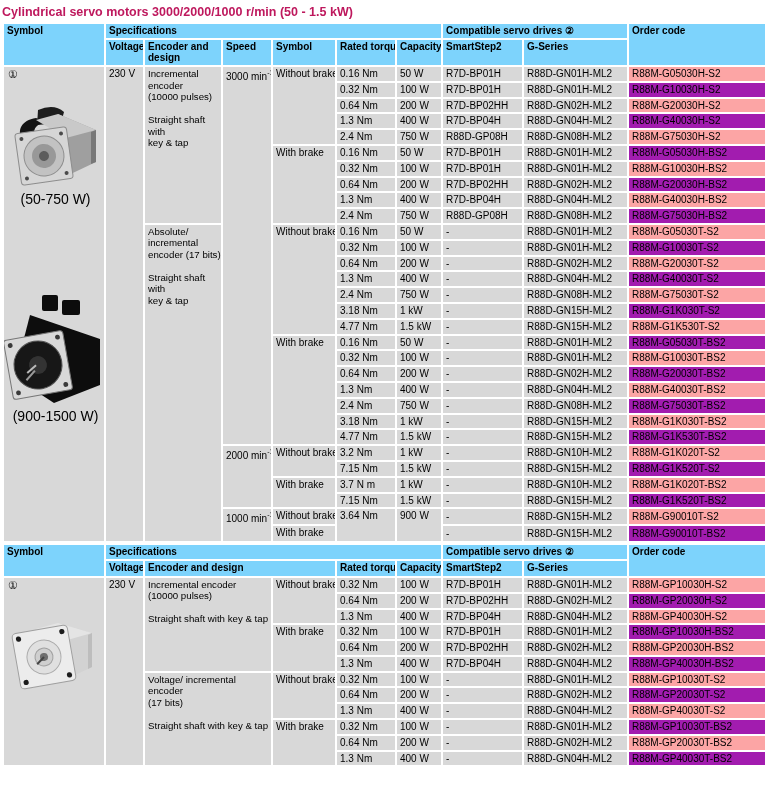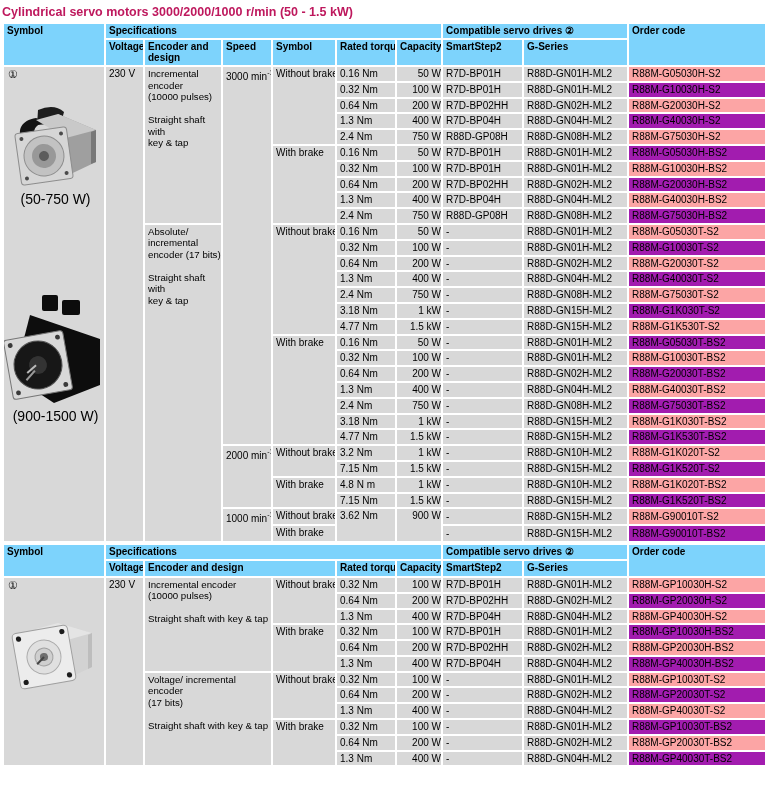--- a/index.html
+++ b/index.html
@@ -10,21 +10,21 @@
   table{border-collapse:separate;border-spacing:2px;table-layout:fixed;width:765px;}
   th,td{font-size:10px;padding:0 0 0 3px;overflow:hidden;white-space:nowrap;}
   th.h{background:#7dd3fc;text-align:left;font-weight:bold;vertical-align:top;padding-top:1px;}
   th.wrap{white-space:normal;line-height:11px;}
   #table1 thead tr.r1 th{height:13px;}
   #table1 thead tr.r2 th{height:24px;}
   #table2 thead tr.r1 th{height:13px;}
   #table2 thead tr.r2 th{height:14px;}
   tbody td{background:#d8d8d8;height:13.8px;line-height:13.8px;vertical-align:middle;}
   tbody td.tq{}
-  tbody td.cap{text-align:right;padding-right:0;margin-left:40px;}
+  tbody td.cap{padding-right:0;margin-left:40px;}
   tbody td.oc-a{background:#fca5a5;}
   tbody td.oc-b{background:#a21caf;}
   tbody td.enc,tbody td.spd,tbody td.des,tbody td.volt,tbody td.sym,tbody td.top{vertical-align:top;padding-top:1px;line-height:12px;}
   tbody td.enc{white-space:normal;font-size:9.7px;line-height:11.5px;}
   tbody td.enc div{min-height:11.5px;}
   sup{font-size:7px;position:relative;top:-1px;}
   .symwrap{display:flex;flex-direction:column;align-items:center;height:100%;}
   .symmark{align-self:flex-start;font-size:11px;line-height:12px;padding-left:1px;}
   .caption{font-size:14px;text-align:center;margin-top:2px;}
   .t1sym .motorbox{margin-top:16px;}
@@ -315,37 +315,37 @@
         </tr>
         <tr>
           <td class="tq">7.15 Nm</td>
           <td class="cap">1.5 kW</td>
           <td class="g">-</td>
           <td class="g">R88D-GN15H-ML2</td>
           <td class="oc oc-b">R88M-G1K520T-S2</td>
         </tr>
         <tr>
           <td rowspan="2" class="des">With brake</td>
-          <td class="tq">4.8 N m</td>
+          <td class="tq">3.7 N m</td>
           <td class="cap">1 kW</td>
           <td class="g">-</td>
           <td class="g">R88D-GN10H-ML2</td>
           <td class="oc oc-a">R88M-G1K020T-BS2</td>
         </tr>
         <tr>
           <td class="tq">7.15 Nm</td>
           <td class="cap">1.5 kW</td>
           <td class="g">-</td>
           <td class="g">R88D-GN15H-ML2</td>
           <td class="oc oc-b">R88M-G1K520T-BS2</td>
         </tr>
         <tr>
           <td rowspan="2" class="spd">1000 min<sup>-1</sup></td>
           <td class="des">Without brake</td>
-          <td rowspan="2" class="tq top">3.62 Nm</td>
+          <td rowspan="2" class="tq top">3.64 Nm</td>
           <td rowspan="2" class="cap top">900 W</td>
           <td class="g">-</td>
           <td class="g">R88D-GN15H-ML2</td>
           <td class="oc oc-a">R88M-G90010T-S2</td>
         </tr>
         <tr>
           <td class="des">With brake</td>
           <td class="g">-</td>
           <td class="g">R88D-GN15H-ML2</td>
           <td class="oc oc-b">R88M-G90010T-BS2</td>

